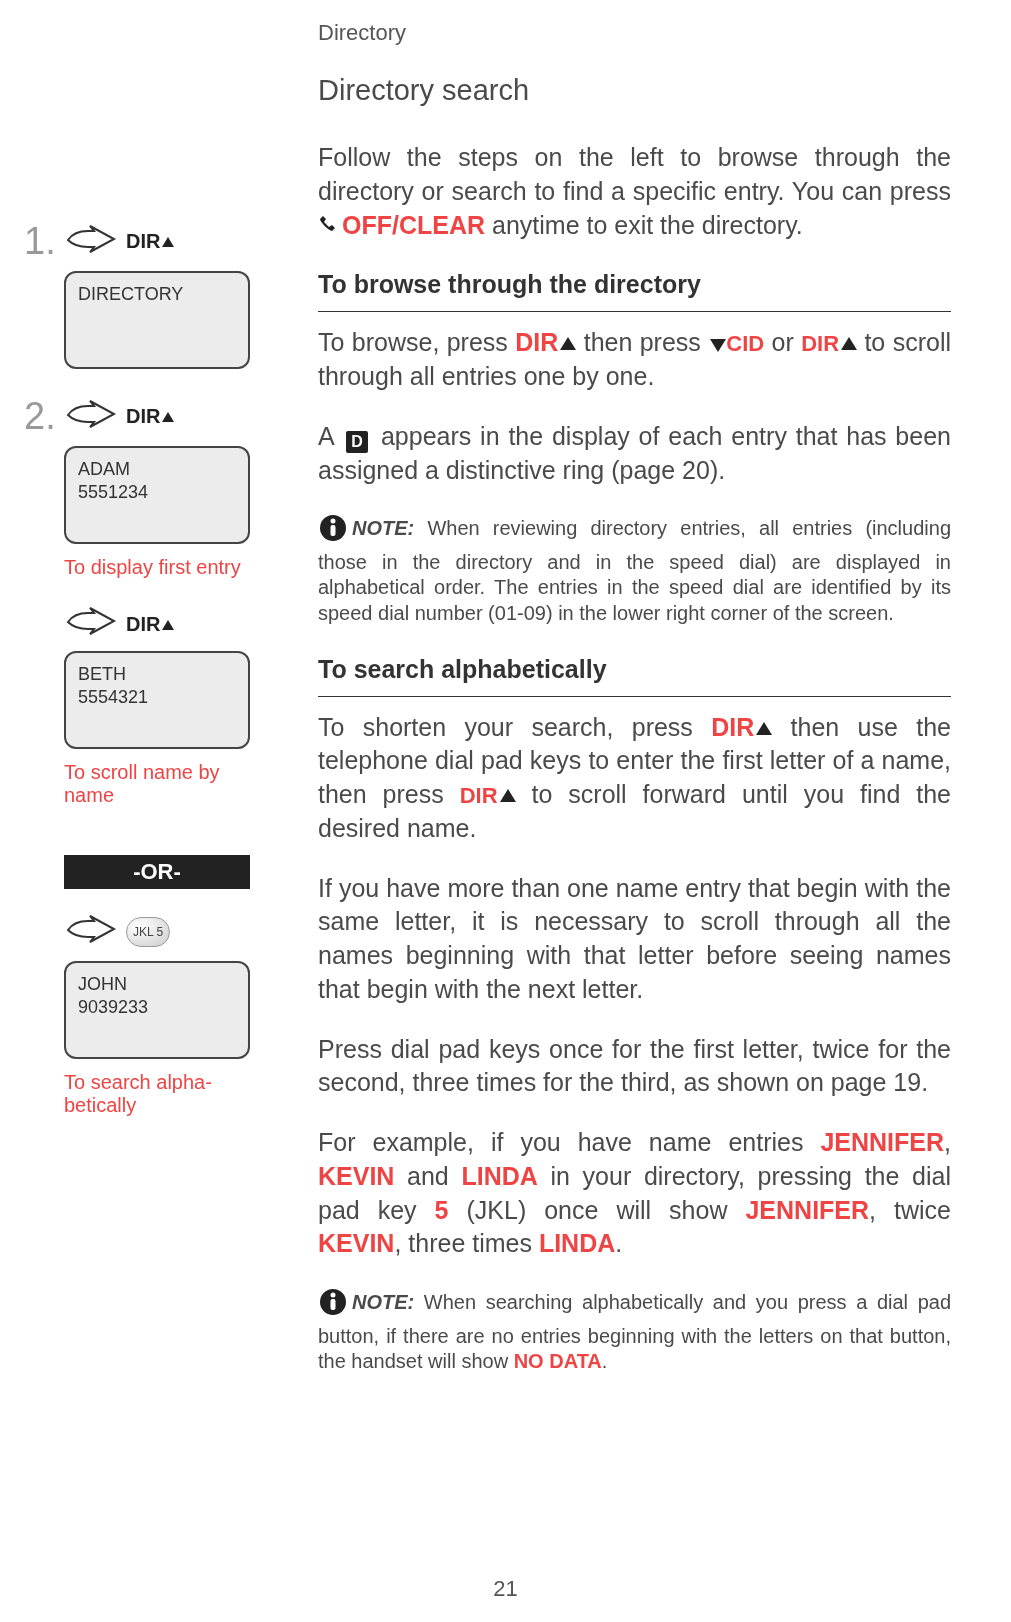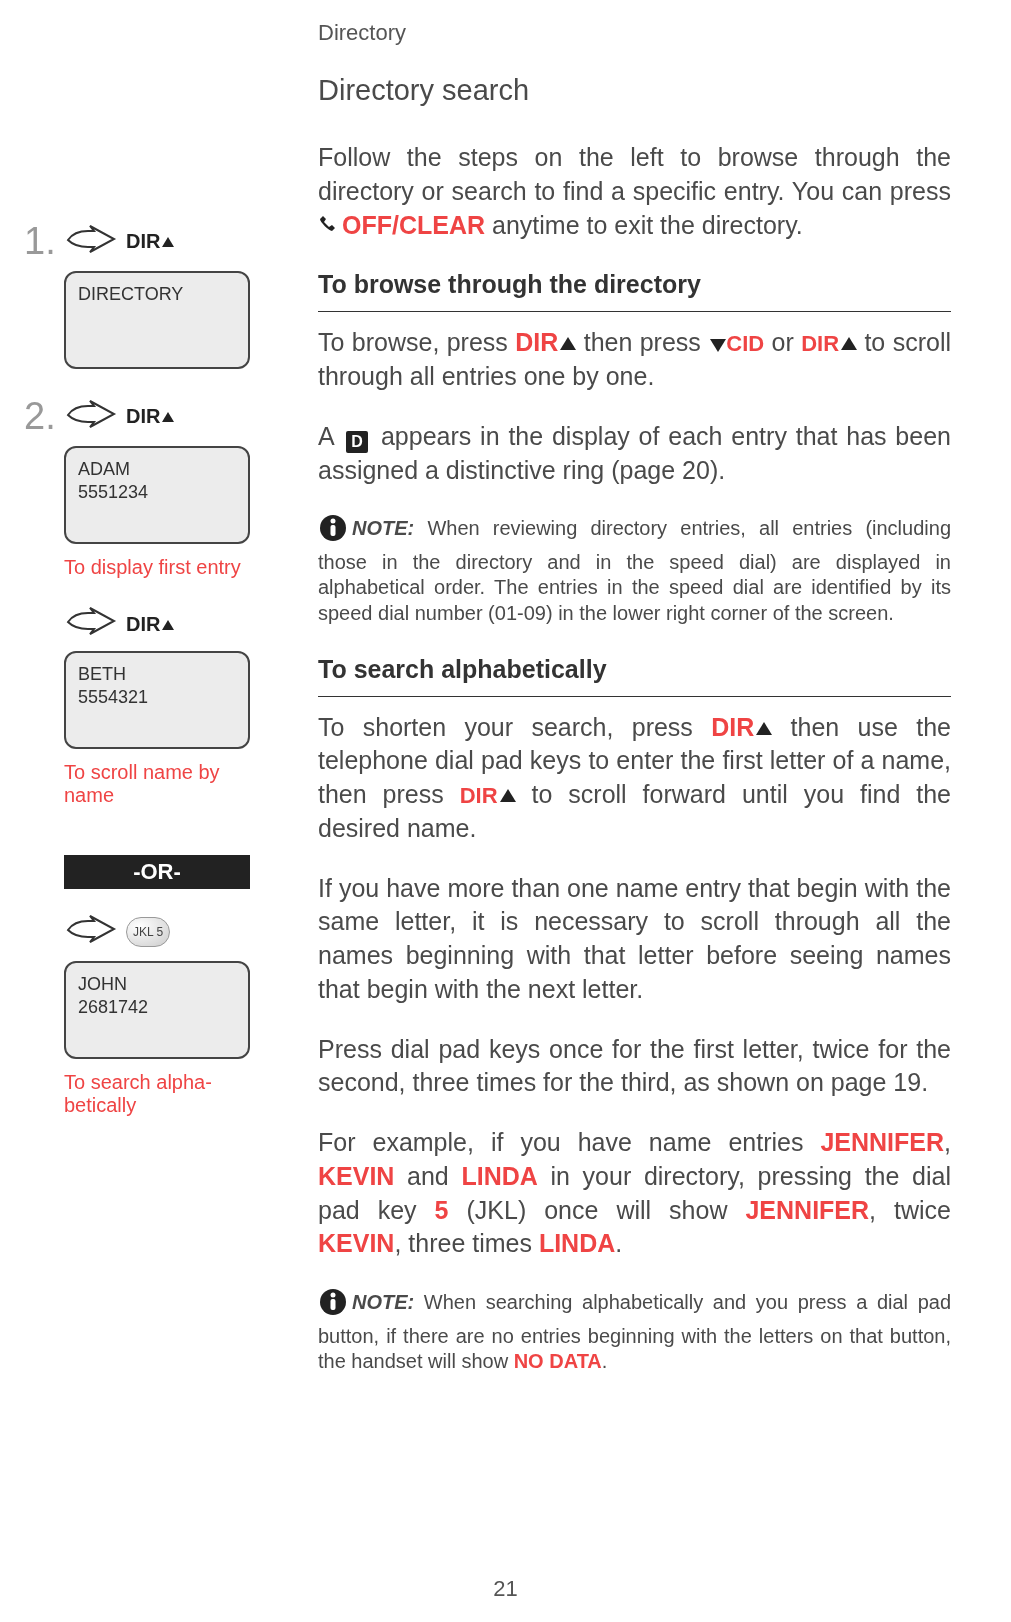--- a/index.html
+++ b/index.html
@@ -245,21 +245,21 @@
       <span class="step-num" style="width:36px"></span>
       <span class="hand">
         <svg width="56" height="34" viewBox="0 0 56 34">
             <path d="M2 17c4-6 10-9 20-9h6l-4-5 24 13-24 13 4-5h-6c-10 0-16-3-20-7z" fill="none" stroke="#333" stroke-width="2"></path>
           </svg>
       </span>
       <span class="keypad-btn"><span style="font-size:12px;vertical-align:2px">JKL 5</span></span>
     </div>
     <div class="screen-box" style="margin-top:10px">
       <span>JOHN</span><br>
-      <span>2681742</span>
+      <span>9039233</span>
     </div>
     <div class="caption" style="white-space:pre-line">To search alpha-
 betically</div>
   </div>
 
   <div class="right-col">
     <div class="section-label">Directory</div>
 
     <div class="h1">Directory search</div>
 

